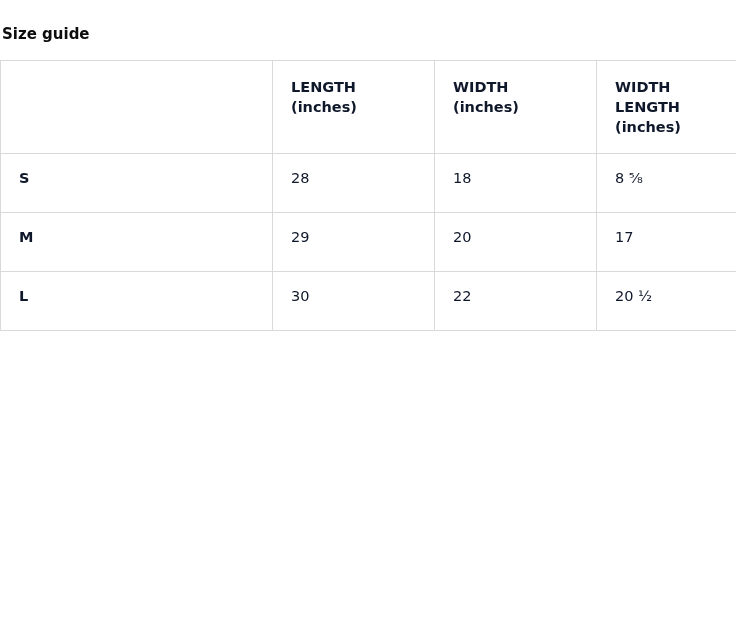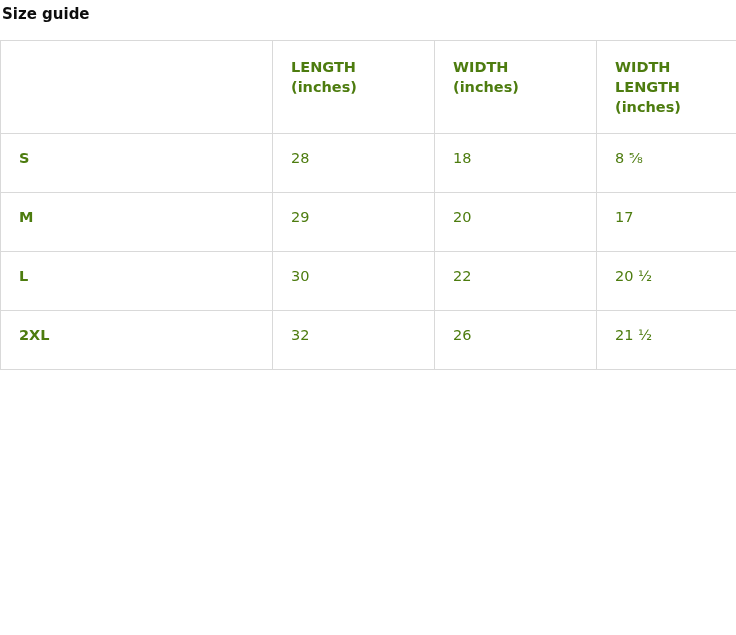--- a/index.html
+++ b/index.html
@@ -11,20 +11,21 @@
     width: 736px;
     height: 635px;
     font-family: "DejaVu Sans", "Liberation Sans", sans-serif;
     color: #111111;
     -webkit-font-smoothing: antialiased;
   }
   .page {
     width: 736px;
     box-sizing: border-box;
     padding: 0;
+    margin-top: 20px;
   }
   .title {
     font-size: 15px;
     font-weight: bold;
     color: #0d0d0d;
     padding: 4px 0 0 2px;
     margin: 0 0 16px 0;
     line-height: 20px;
   }
   table.size-guide {
@@ -38,21 +39,21 @@
   table.size-guide col.c2 { width: 162px; }
   table.size-guide col.c3 { width: 140px; }
 
   table.size-guide th,
   table.size-guide td {
     border: 1px solid #d9d9d9;
     text-align: left;
     vertical-align: top;
     padding: 14px 18px;
     line-height: 20px;
-    color: #4d7c0f;
+    color: #0f172a;
     font-weight: normal;
   }
   table.size-guide thead th {
     font-weight: bold;
     font-size: 14.5px;
     padding-top: 16px;
     padding-bottom: 16px;
     height: 72px;
     box-sizing: border-box;
   }
@@ -113,22 +114,16 @@
         <td>29</td>
         <td>20</td>
         <td>17</td>
       </tr>
       <tr>
         <td class="size-cell">L</td>
         <td>30</td>
         <td>22</td>
         <td>20 ½</td>
       </tr>
-      <tr>
-        <td class="size-cell">2XL</td>
-        <td>32</td>
-        <td>26</td>
-        <td>21 ½</td>
-      </tr>
     </tbody>
   </table>
 
 </div>
 
 </body></html>

